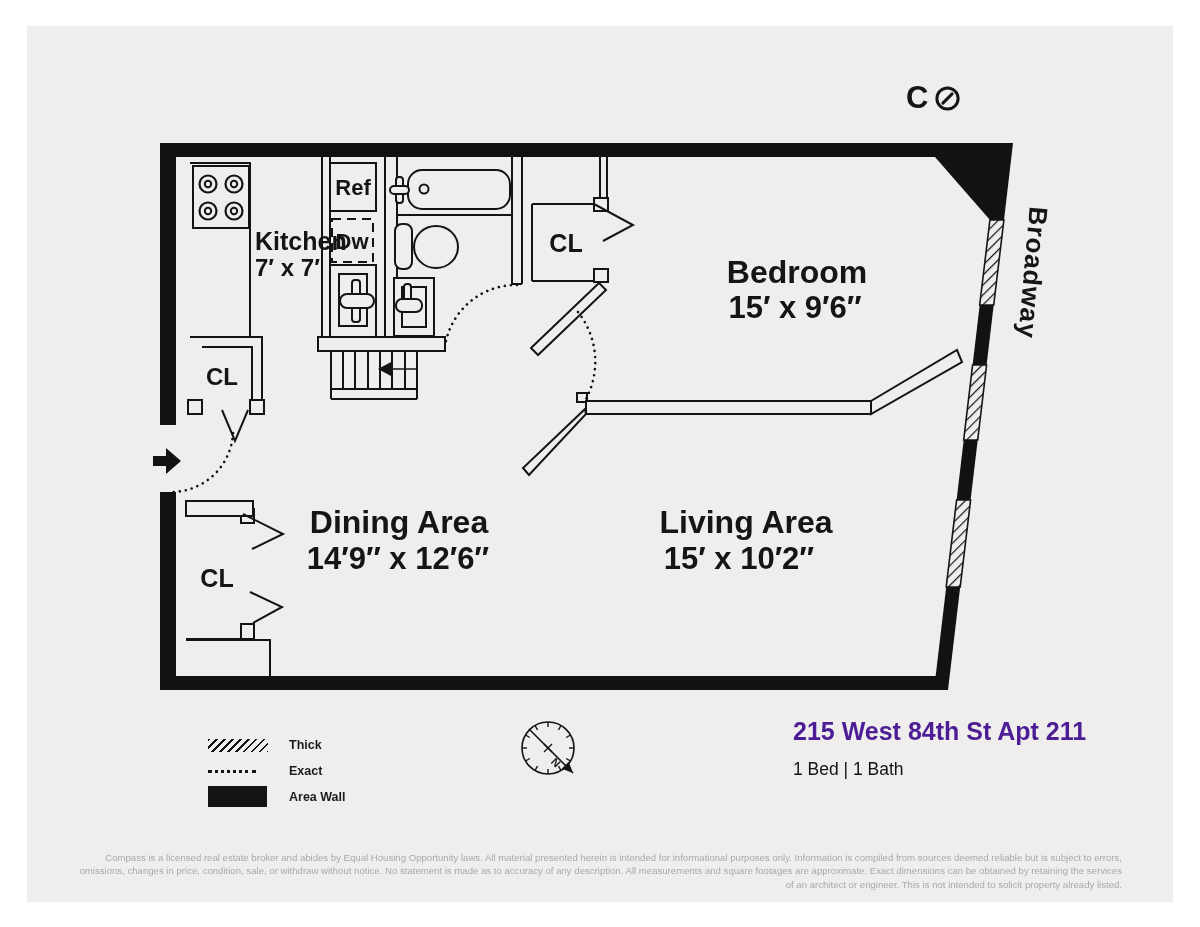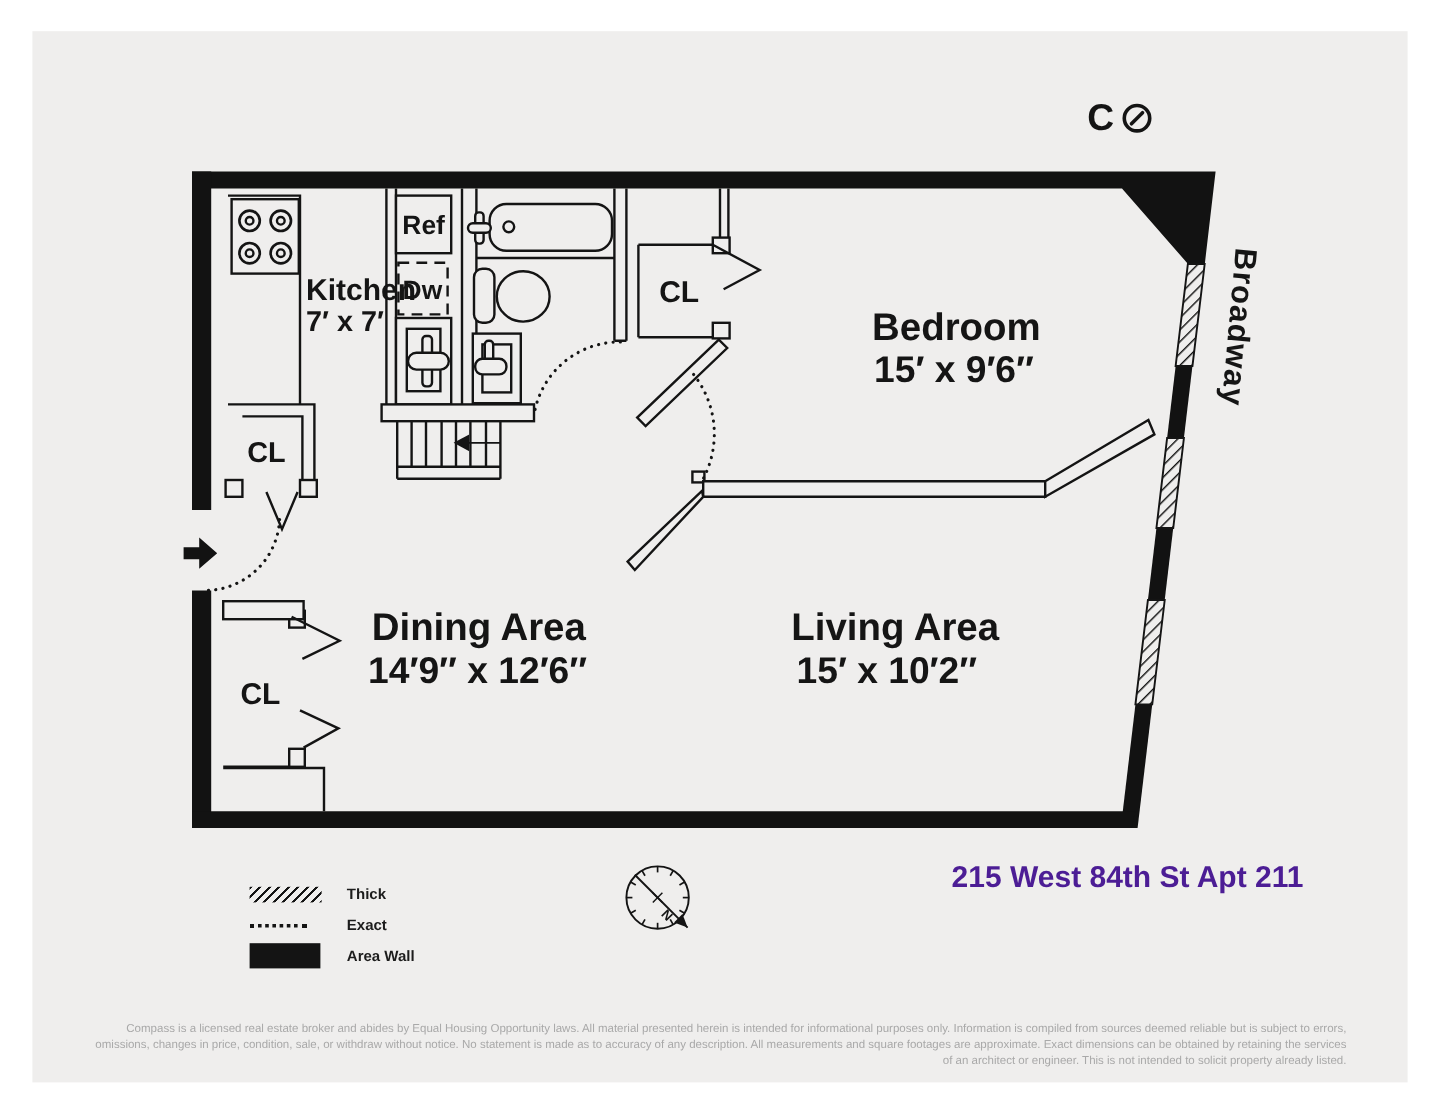--- a/index.html
+++ b/index.html
@@ -227,15 +227,16 @@
     <div class="lg-label" style="margin-left:33px">Exact</div>
   </div>
   <div class="legend-row" style="top:52px">
     <div class="sw-wall"></div>
     <div class="lg-label" style="margin-left:22px">Area Wall</div>
   </div>
 </div>
 
 <div class="titleblock">
   <div class="addr">215 West 84th St Apt 211</div>
+  <div class="bedbath">1 Bed | 1 Bath</div>
 </div>
 
 <div class="disclaimer">Compass is a licensed real estate broker and abides by Equal Housing Opportunity laws. All material presented herein is intended for informational purposes only. Information is compiled from sources deemed reliable but is subject to errors, omissions, changes in price, condition, sale, or withdraw without notice. No statement is made as to accuracy of any description. All measurements and square footages are approximate. Exact dimensions can be obtained by retaining the services of an architect or engineer. This is not intended to solicit property already listed.</div>
 
 </body></html>

